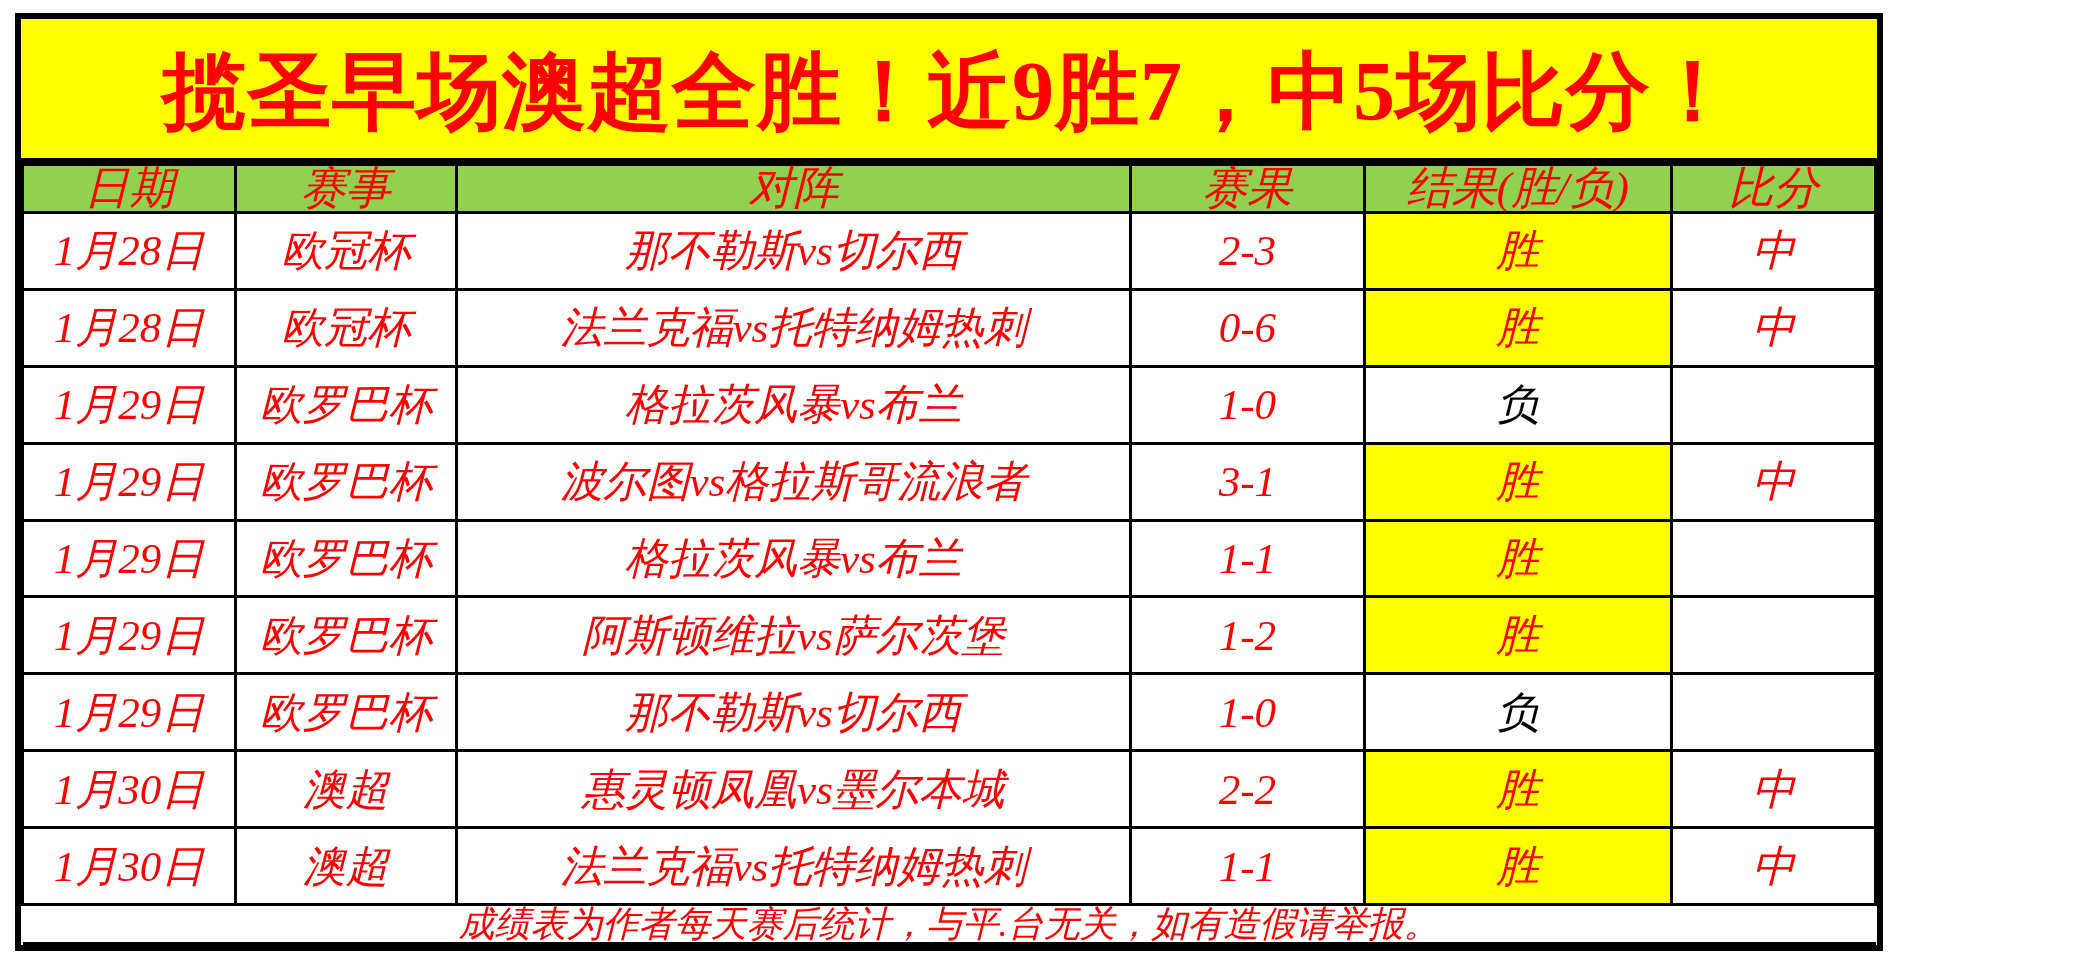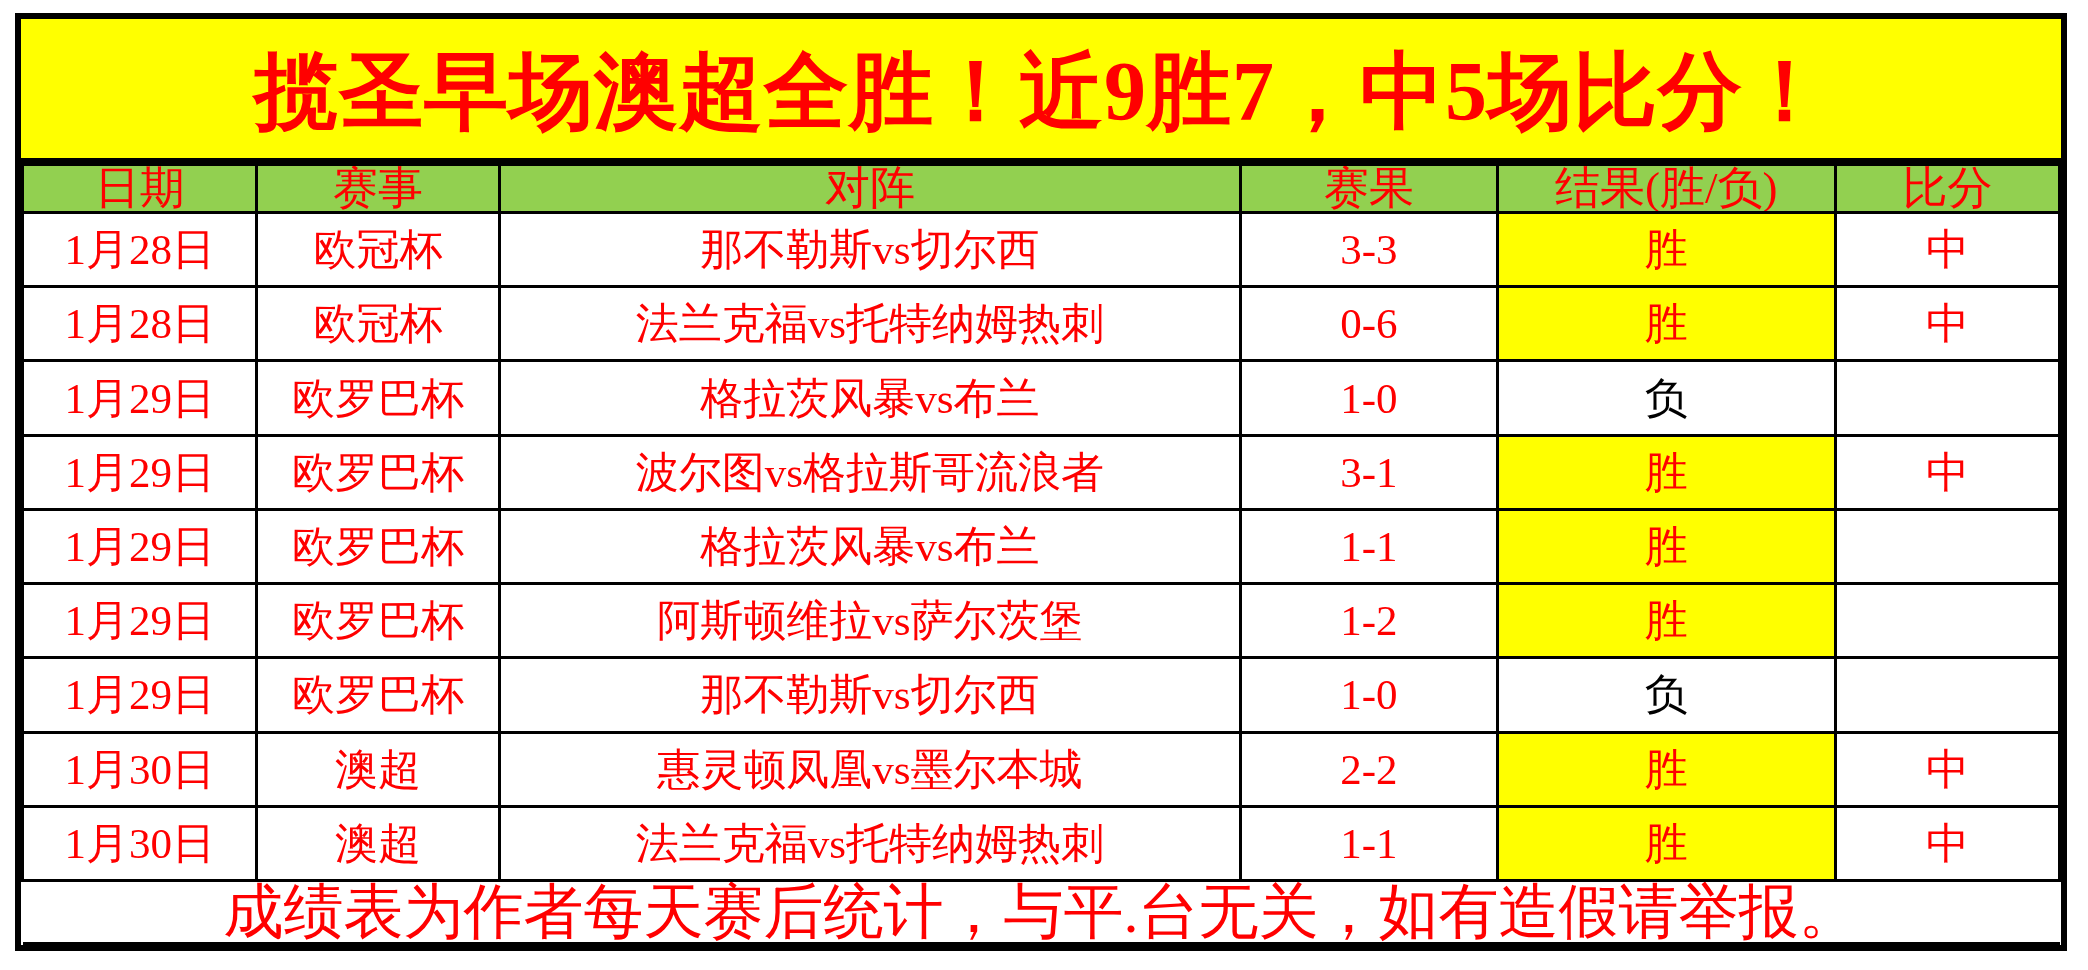--- a/index.html
+++ b/index.html
@@ -12,21 +12,21 @@
   html,body{
     margin:0;padding:0;
     width:2088px;height:970px;
     background:var(--white);
     overflow:hidden;
     font-family:"Liberation Serif","DejaVu Serif",serif;
   }
   .sheet{
     position:absolute;
     left:15px;top:13px;
-    width:2052px;height:938px;
+    width:1868px;height:938px;
     box-sizing:border-box;
     border:6px solid var(--black);
     display:flex;
     flex-direction:column;
     background:var(--white);
   }
   .banner{
     flex:0 0 139px;
     background:var(--yellow);
     border-bottom:5px solid var(--black);
@@ -43,20 +43,21 @@
     letter-spacing:1px;
     line-height:1;
     padding-top:6px;
   }
   table.results{
     flex:1 1 auto;
     width:100%;
     height:100%;
     border-collapse:collapse;
     table-layout:fixed;
+    font-style:italic;
   }
   table.results th,
   table.results td{
     border:3px solid var(--black);
     text-align:center;
     vertical-align:middle;
     padding:0;
     overflow:hidden;
     white-space:nowrap;
     color:var(--red);
@@ -68,21 +69,21 @@
     font-weight:normal;
     font-size:45px;
   }
   table.results td.win{
     background:var(--yellow);
   }
   table.results td.loss{
     color:var(--black);
   }
   table.results tfoot td{
-    font-size:60px;
+    font-size:36px;
     border-left:none;border-right:none;
   }
 </style>
 </head>
 <body>
 
 <div class="sheet">
 
   <div class="banner">
     <span class="banner-title">揽圣早场澳超全胜！近9胜7，中5场比分！</span>
@@ -105,21 +106,21 @@
         <th>赛果</th>
         <th>结果(胜/负)</th>
         <th>比分</th>
       </tr>
     </thead>
     <tbody id="rows">
         <tr>
     <td>1月28日</td>
     <td>欧冠杯</td>
     <td>那不勒斯vs切尔西</td>
-    <td>3-3</td>
+    <td>2-3</td>
     <td class="win">胜</td>
     <td>中</td>
   </tr>
         <tr>
     <td>1月28日</td>
     <td>欧冠杯</td>
     <td>法兰克福vs托特纳姆热刺</td>
     <td>0-6</td>
     <td class="win">胜</td>
     <td>中</td>

